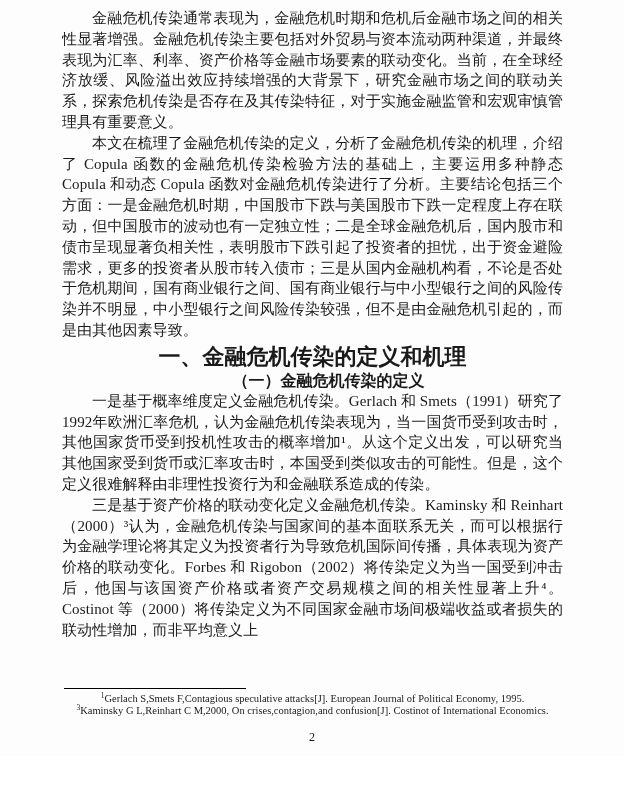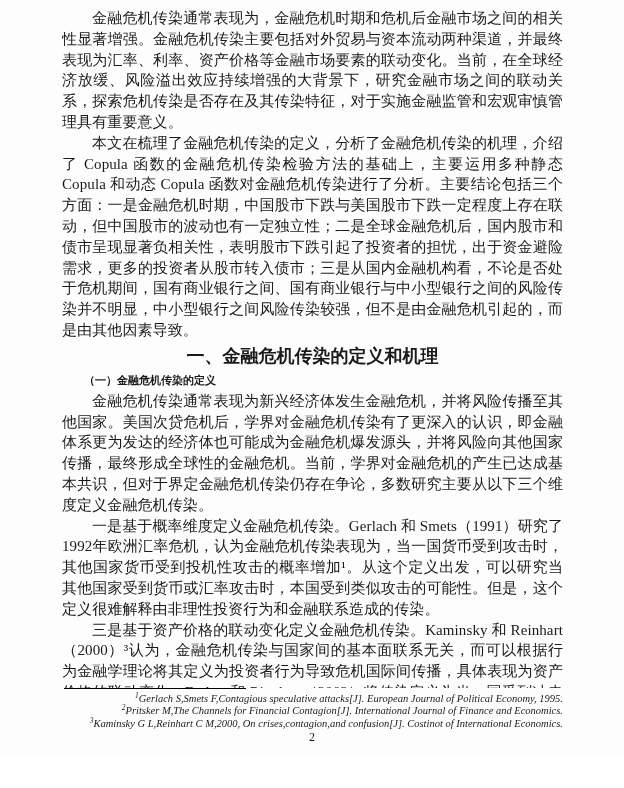--- a/index.html
+++ b/index.html
@@ -27,51 +27,51 @@
   .para {
     margin: 0;
     font-size: 15px;
     line-height: 20.8px;
     text-align: justify;
     text-indent: 2em;
     letter-spacing: 0.1px;
   }
   .section-heading {
     margin: 4px 0 2px 0;
-    font-size: 18px;
+    font-size: 22px;
     line-height: 23px;
     font-weight: bold;
     text-align: center;
     font-family: "Liberation Sans", "DejaVu Sans", sans-serif;
   }
   .subsection-heading {
     margin: 0;
-    font-size: 11px;
+    font-size: 16px;
     line-height: 21px;
     font-weight: bold;
     text-indent: 2em;
     font-family: Liberation Sans, sans-serif;
+    text-align: center;
   }
   .footnotes {
     position: absolute;
     left: 62px;
     top: 688px;
     width: 501px;
   }
   .fn-rule {
     width: 182px;
     height: 0;
     border-top: 1.5px solid #000000;
     margin: 0 0 4px 2px;
   }
   .footnote {
     font-size: 10.5px;
     line-height: 12.3px;
-    text-align: right;
-    font-style: italic;
+    text-align: center;
   }
   .fn-marker {
     vertical-align: super;
     font-size: 7.5px;
     line-height: 0;
   }
   .page-number {
     position: absolute;
     left: 0;
     right: 0;
@@ -84,32 +84,28 @@
 </head>
 <body>
 
 <div class="page">
 
   <div class="body-text">
     <p class="para">金融危机传染通常表现为，金融危机时期和危机后金融市场之间的相关性显著增强。金融危机传染主要包括对外贸易与资本流动两种渠道，并最终表现为汇率、利率、资产价格等金融市场要素的联动变化。当前，在全球经济放缓、风险溢出效应持续增强的大背景下，研究金融市场之间的联动关系，探索危机传染是否存在及其传染特征，对于实施金融监管和宏观审慎管理具有重要意义。</p>
     <p class="para">本文在梳理了金融危机传染的定义，分析了金融危机传染的机理，介绍了 Copula 函数的金融危机传染检验方法的基础上，主要运用多种静态 Copula 和动态 Copula 函数对金融危机传染进行了分析。主要结论包括三个方面：一是金融危机时期，中国股市下跌与美国股市下跌一定程度上存在联动，但中国股市的波动也有一定独立性；二是全球金融危机后，国内股市和债市呈现显著负相关性，表明股市下跌引起了投资者的担忧，出于资金避险需求，更多的投资者从股市转入债市；三是从国内金融机构看，不论是否处于危机期间，国有商业银行之间、国有商业银行与中小型银行之间的风险传染并不明显，中小型银行之间风险传染较强，但不是由金融危机引起的，而是由其他因素导致。</p>
     <h1 class="section-heading">一、金融危机传染的定义和机理</h1>
     <h2 class="subsection-heading">（一）金融危机传染的定义</h2>
-    <p class="para">金融危机传染通常表现为新兴经济体发生金融危机，并将风险传播至其他国家。美国次贷危机后，学界对金融危机传染有了更深入的认识，即金融体系更为发达的经济体也可能成为金融危机爆发源头，并将风险向其他国家传播，最终形成全球性的金融危机。当前，学界对金融危机的产生已达成基本共识，但对于界定金融危机传染仍存在争论，多数研究主要从以下三个维度定义金融危机传染。</p>
     <p class="para">一是基于概率维度定义金融危机传染。Gerlach 和 Smets（1991）研究了 1992年欧洲汇率危机，认为金融危机传染表现为，当一国货币受到攻击时，其他国家货币受到投机性攻击的概率增加¹。从这个定义出发，可以研究当其他国家受到货币或汇率攻击时，本国受到类似攻击的可能性。但是，这个定义很难解释由非理性投资行为和金融联系造成的传染。</p>
     <p class="para">三是基于资产价格的联动变化定义金融危机传染。Kaminsky 和 Reinhart（2000）³认为，金融危机传染与国家间的基本面联系无关，而可以根据行为金融学理论将其定义为投资者行为导致危机国际间传播，具体表现为资产价格的联动变化。Forbes 和 Rigobon（2002）将传染定义为当一国受到冲击后，他国与该国资产价格或者资产交易规模之间的相关性显著上升⁴。Costinot 等（2000）将传染定义为不同国家金融市场间极端收益或者损失的联动性增加，而非平均意义上</p>
   </div>
 
   <div class="footnotes">
     <div class="fn-rule"></div>
     <div class="footnote">
       <span class="fn-marker">1</span><span>Gerlach S,Smets F,Contagious speculative attacks[J]. European Journal of Political Economy, 1995.</span>
-    </div>
-    <div class="footnote">
-      <span class="fn-marker">2</span><span>Pritsker M,The Channels for Financial Contagion[J]. International Journal of Finance and Economics.</span>
     </div>
     <div class="footnote">
       <span class="fn-marker">3</span><span>Kaminsky G L,Reinhart C M,2000, On crises,contagion,and confusion[J]. Costinot of International Economics.</span>
     </div>
   </div>
 
   <div class="page-number">2</div>
 
 </div>
 

